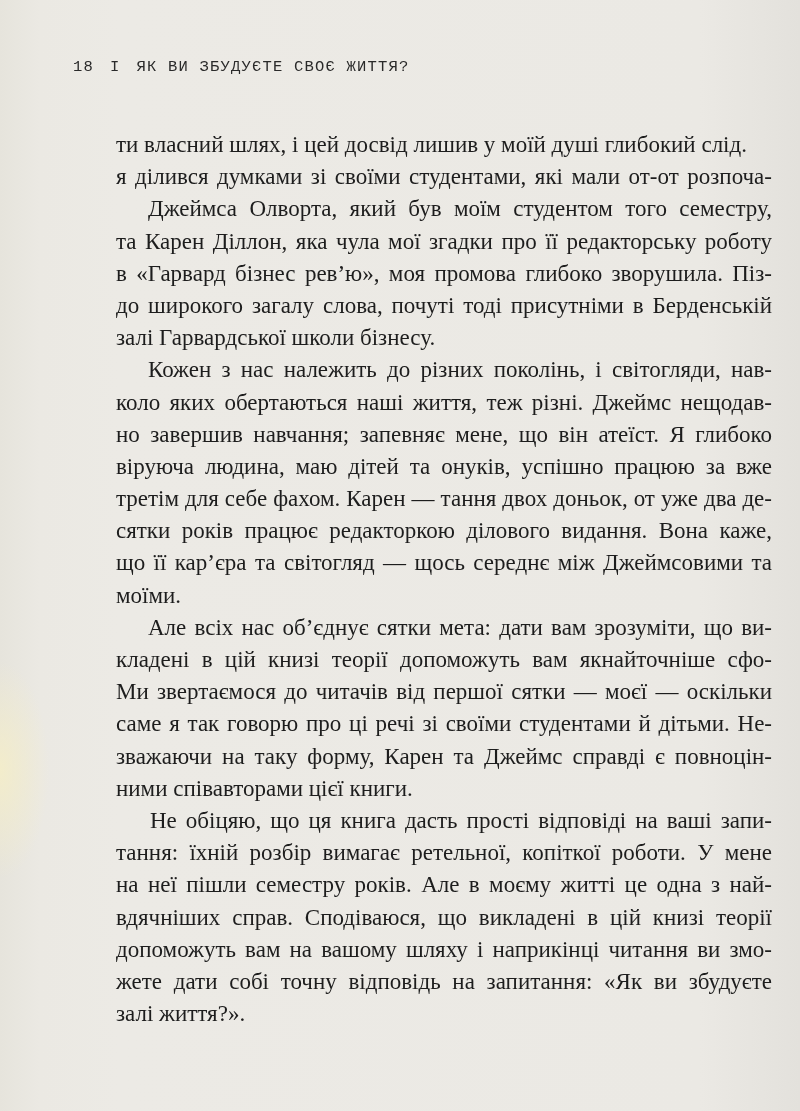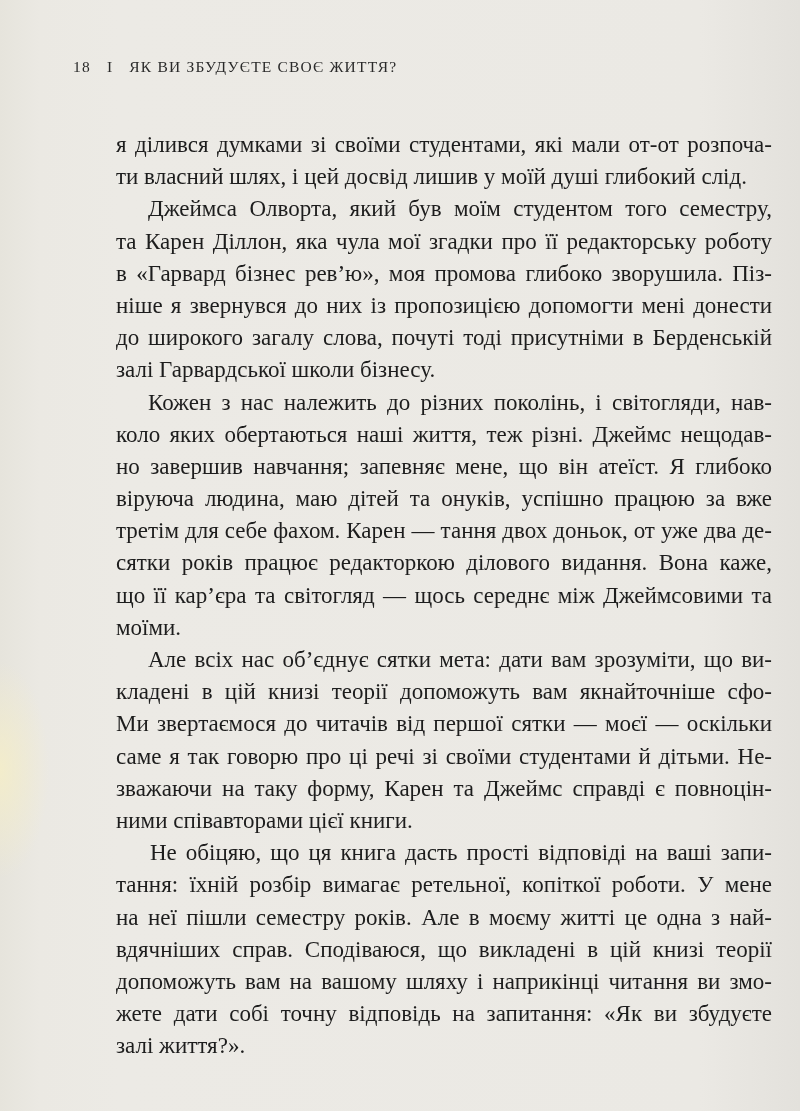--- a/index.html
+++ b/index.html
@@ -18,21 +18,21 @@
       left: 0;
       top: 660px;
       width: 50px;
       height: 220px;
       background: radial-gradient(ellipse at 0% 50%, rgba(245,238,200,0.85) 0%, rgba(240,236,215,0.0) 70%);
     }
     .running-head {
       position: absolute;
       left: 73px;
       top: 58px;
-      font-family: Liberation Serif, serif;
+      font-family: Liberation Mono, monospace;
       font-size: 15.5px;
       letter-spacing: 1.2px;
       color: #2a2a2a;
       white-space: nowrap;
     }
     .running-head .pg { margin-right: 16px; }
     .running-head .sep { margin-right: 16px; font-weight: 300; }
     .body-text {
       position: absolute;
       left: 116px;
@@ -59,29 +59,28 @@
 
 <div class="glow"></div>
 
 <div class="running-head">
   <span class="pg">18</span><span class="sep">I</span><span>ЯК ВИ ЗБУДУЄТЕ СВОЄ ЖИТТЯ?</span>
 </div>
 
 <div class="body-text">
 
   <div>
+    <span class="line last">ти власний шлях, і цей досвід лишив у моїй душі глибокий слід.</span>
     <span class="line">я ділився думками зі своїми студентами, які мали от-от розпоча-</span>
-    <span class="line last">ти власний шлях, і цей досвід лишив у моїй душі глибокий слід.</span>
   </div>
 
   <div>
     <span class="line indent">Джеймса Олворта, який був моїм студентом того семестру,</span>
     <span class="line">та Карен Діллон, яка чула мої згадки про її редакторську роботу</span>
     <span class="line">в «Гарвард бізнес рев’ю», моя промова глибоко зворушила. Піз-</span>
-    <span class="line">ніше я звернувся до них із пропозицією допомогти мені донести</span>
     <span class="line">до широкого загалу слова, почуті тоді присутніми в Берденській</span>
     <span class="line last">залі Гарвардської школи бізнесу.</span>
   </div>
 
   <div>
     <span class="line indent">Кожен з нас належить до різних поколінь, і світогляди, нав-</span>
     <span class="line">коло яких обертаються наші життя, теж різні. Джеймс нещодав-</span>
     <span class="line">но завершив навчання; запевняє мене, що він атеїст. Я глибоко</span>
     <span class="line">віруюча людина, маю дітей та онуків, успішно працюю за вже</span>
     <span class="line">третім для себе фахом. Карен — тання двох доньок, от уже два де-</span>

